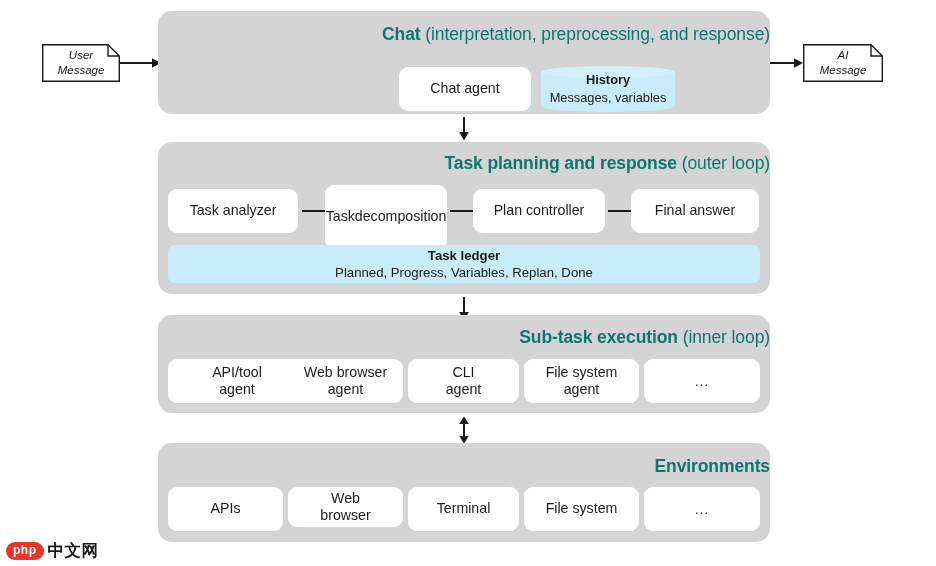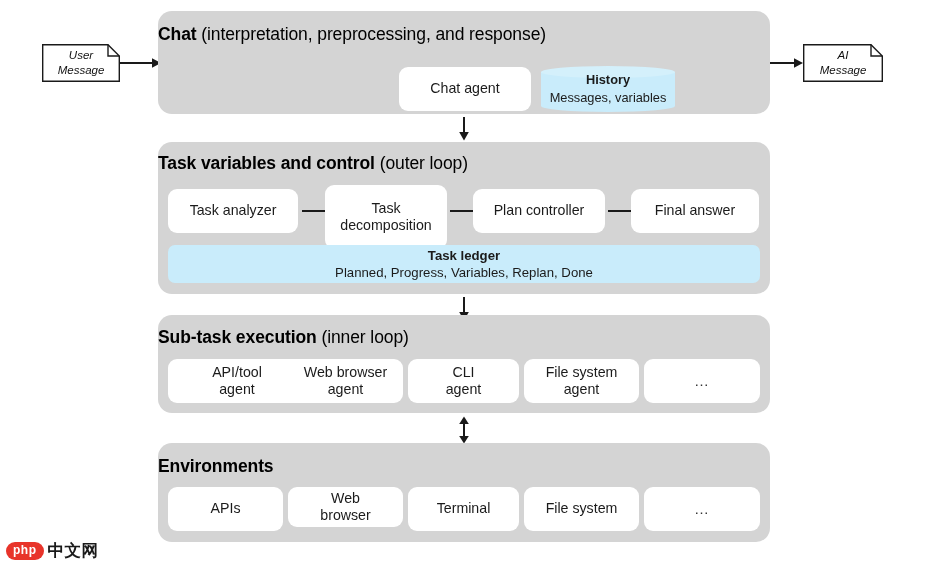--- a/index.html
+++ b/index.html
@@ -24,23 +24,23 @@
   .panel {
     position: absolute;
     background: #d4d4d4;
     border-radius: 14px;
     box-sizing: border-box;
   }
   .panel-title {
     position: absolute;
     left: 0;
     right: 0;
-    text-align: left;
+    text-align: right;
     font-size: 17.5px;
-    color: #000000;
+    color: #0f766e;
     white-space: nowrap;
     letter-spacing: -0.1px;
   }
   .panel-title b {
     font-weight: bold;
   }
   .panel-title .sub {
     font-weight: normal;
   }
 
@@ -227,33 +227,33 @@
     </div>
   </div>
 
   <svg class="arrow" style="left:457px; top:117px;" width="14" height="24" viewBox="0 0 14 24">
     <line x1="7" y1="0" x2="7" y2="15" stroke="#1a1a1a" stroke-width="2"></line>
     <path d="M2.2,15 L7,23.5 L11.8,15 Z" fill="#1a1a1a"></path>
   </svg>
 
   <div class="panel" style="left:158px; top:142px; width:612px; height:152px;">
     <div class="panel-title" style="top:11px;">
-      <b>Task variables and control</b><span class="sub">&nbsp;</span><span class="sub">(outer loop)</span>
+      <b>Task planning and response</b><span class="sub">&nbsp;</span><span class="sub">(outer loop)</span>
     </div>
 
     <div class="node" style="left:10px; top:47px; width:130px; height:44px;">
       <span>Task analyzer</span>
     </div>
 
     <svg class="arrow" style="left:144px; top:62px;" width="38" height="14" viewBox="0 0 38 14">
       <line x1="0" y1="7" x2="29" y2="7" stroke="#1a1a1a" stroke-width="2"></line>
       <path d="M29,2.2 L37.5,7 L29,11.8 Z" fill="#1a1a1a"></path>
     </svg>
 
-    <div class="node" style="left:167px; top:43px; width:122px; height:64px; flex-direction:column;">
+    <div class="node" style="left:167px; top:43px; width:122px; height:64px; flex-direction:row;">
       <span>Task</span>
       <span>decomposition</span>
     </div>
 
     <svg class="arrow" style="left:292px; top:62px;" width="38" height="14" viewBox="0 0 38 14">
       <line x1="0" y1="7" x2="29" y2="7" stroke="#1a1a1a" stroke-width="2"></line>
       <path d="M29,2.2 L37.5,7 L29,11.8 Z" fill="#1a1a1a"></path>
     </svg>
 
     <div class="node" style="left:315px; top:47px; width:132px; height:44px;">

